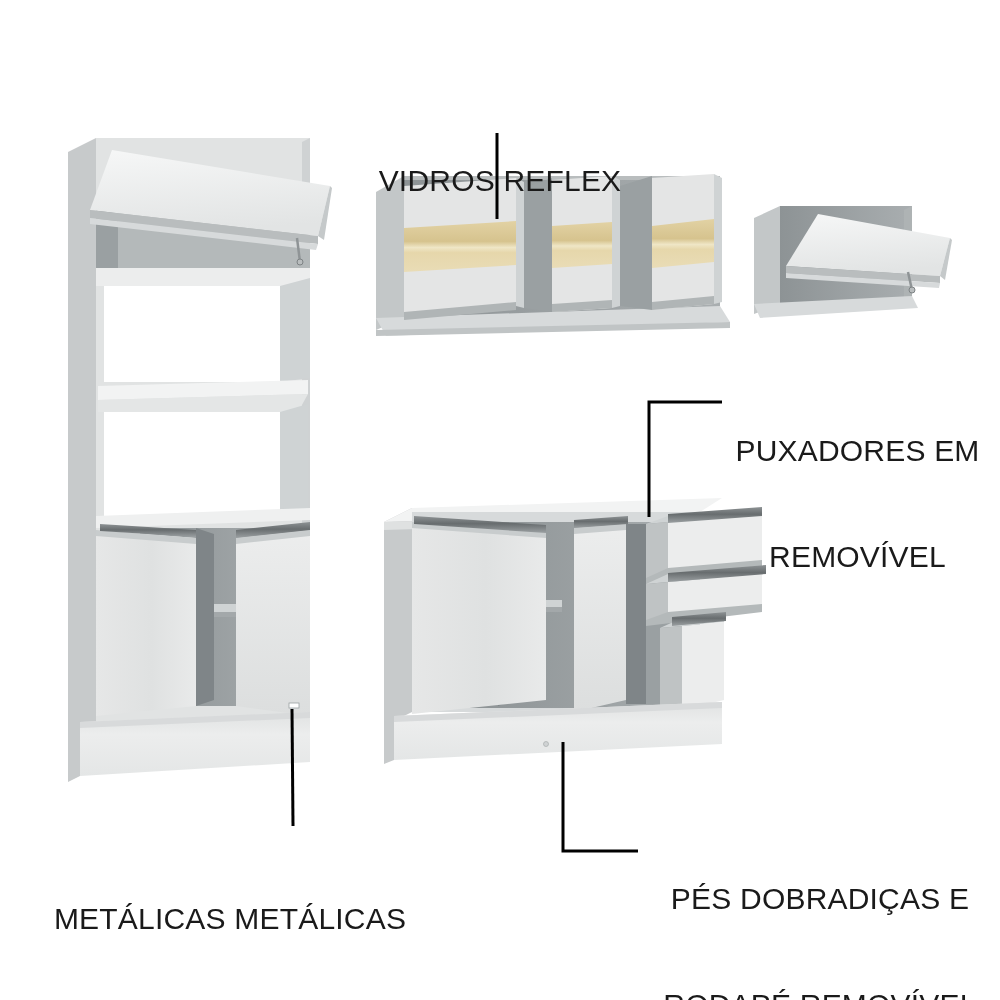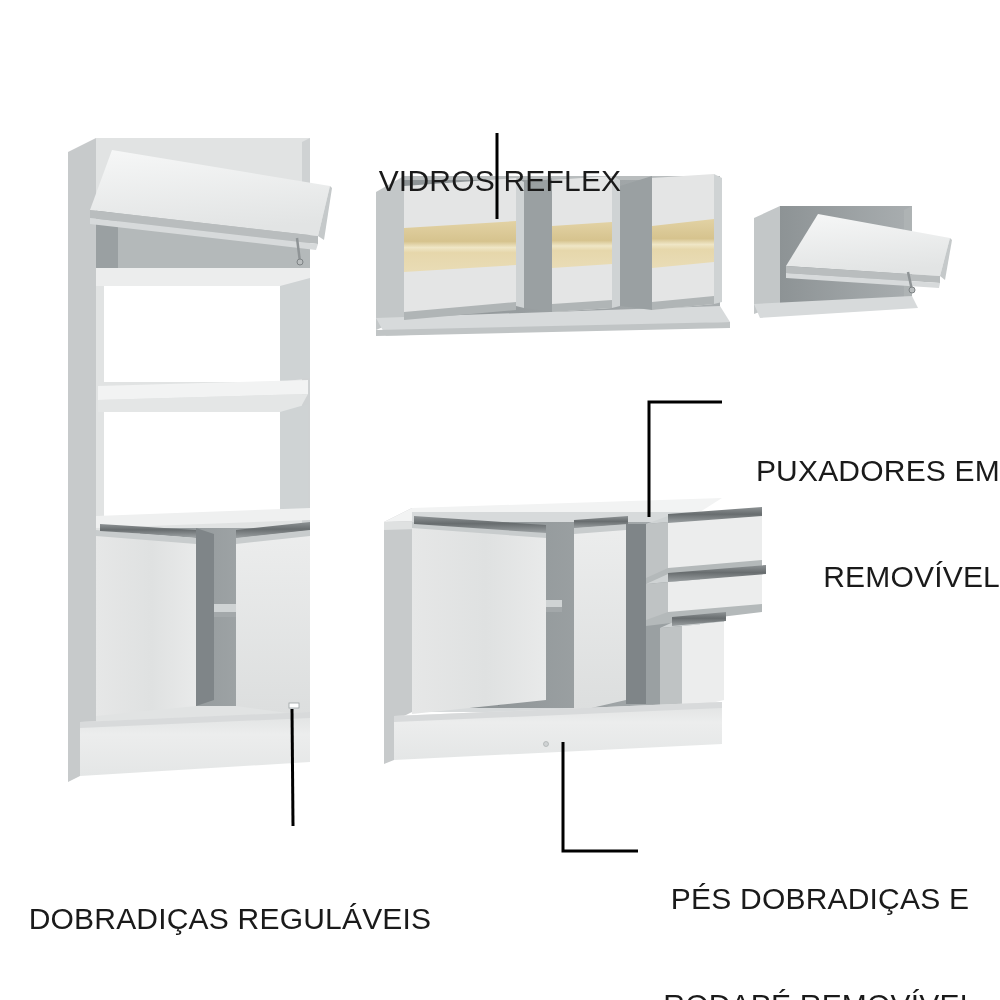--- a/index.html
+++ b/index.html
@@ -34,22 +34,22 @@
     letter-spacing: 0.2px;
     white-space: pre;
     font-weight: 400;
   }
   .anno.center { text-align: center; }
   #label-vidros {
     left: 0; top: 92px; width: 1000px;
     text-align: center;
   }
   #label-puxadores {
-    left: 715px; top: 382px; width: 285px;
-    text-align: right;
+    left: 715px; top: 362px; width: 285px;
+    text-align: center;
   }
   #label-dobradicas {
     left: 10px; top: 830px; width: 440px;
     text-align: center;
   }
   #label-pes {
     left: 640px; top: 810px; width: 360px;
     text-align: center;
   }
   .anno span { display: block; }
@@ -292,21 +292,21 @@
   <div class="anno center" id="label-vidros">
     <span>VIDROS REFLEX</span>
   </div>
 
   <div class="anno center" id="label-puxadores">
     <span>PUXADORES EM</span>
     <span>REMOVÍVEL</span>
   </div>
 
   <div class="anno center" id="label-dobradicas">
-    <span>DOBRADIÇAS REGULÁVEIS</span>
+    <span>METÁLICAS METÁLICAS</span>
   </div>
 
   <div class="anno center" id="label-pes">
     <span>PÉS DOBRADIÇAS E</span>
     <span>RODAPÉ REMOVÍVEL</span>
   </div>
 
 </div>
 
 </body></html>

